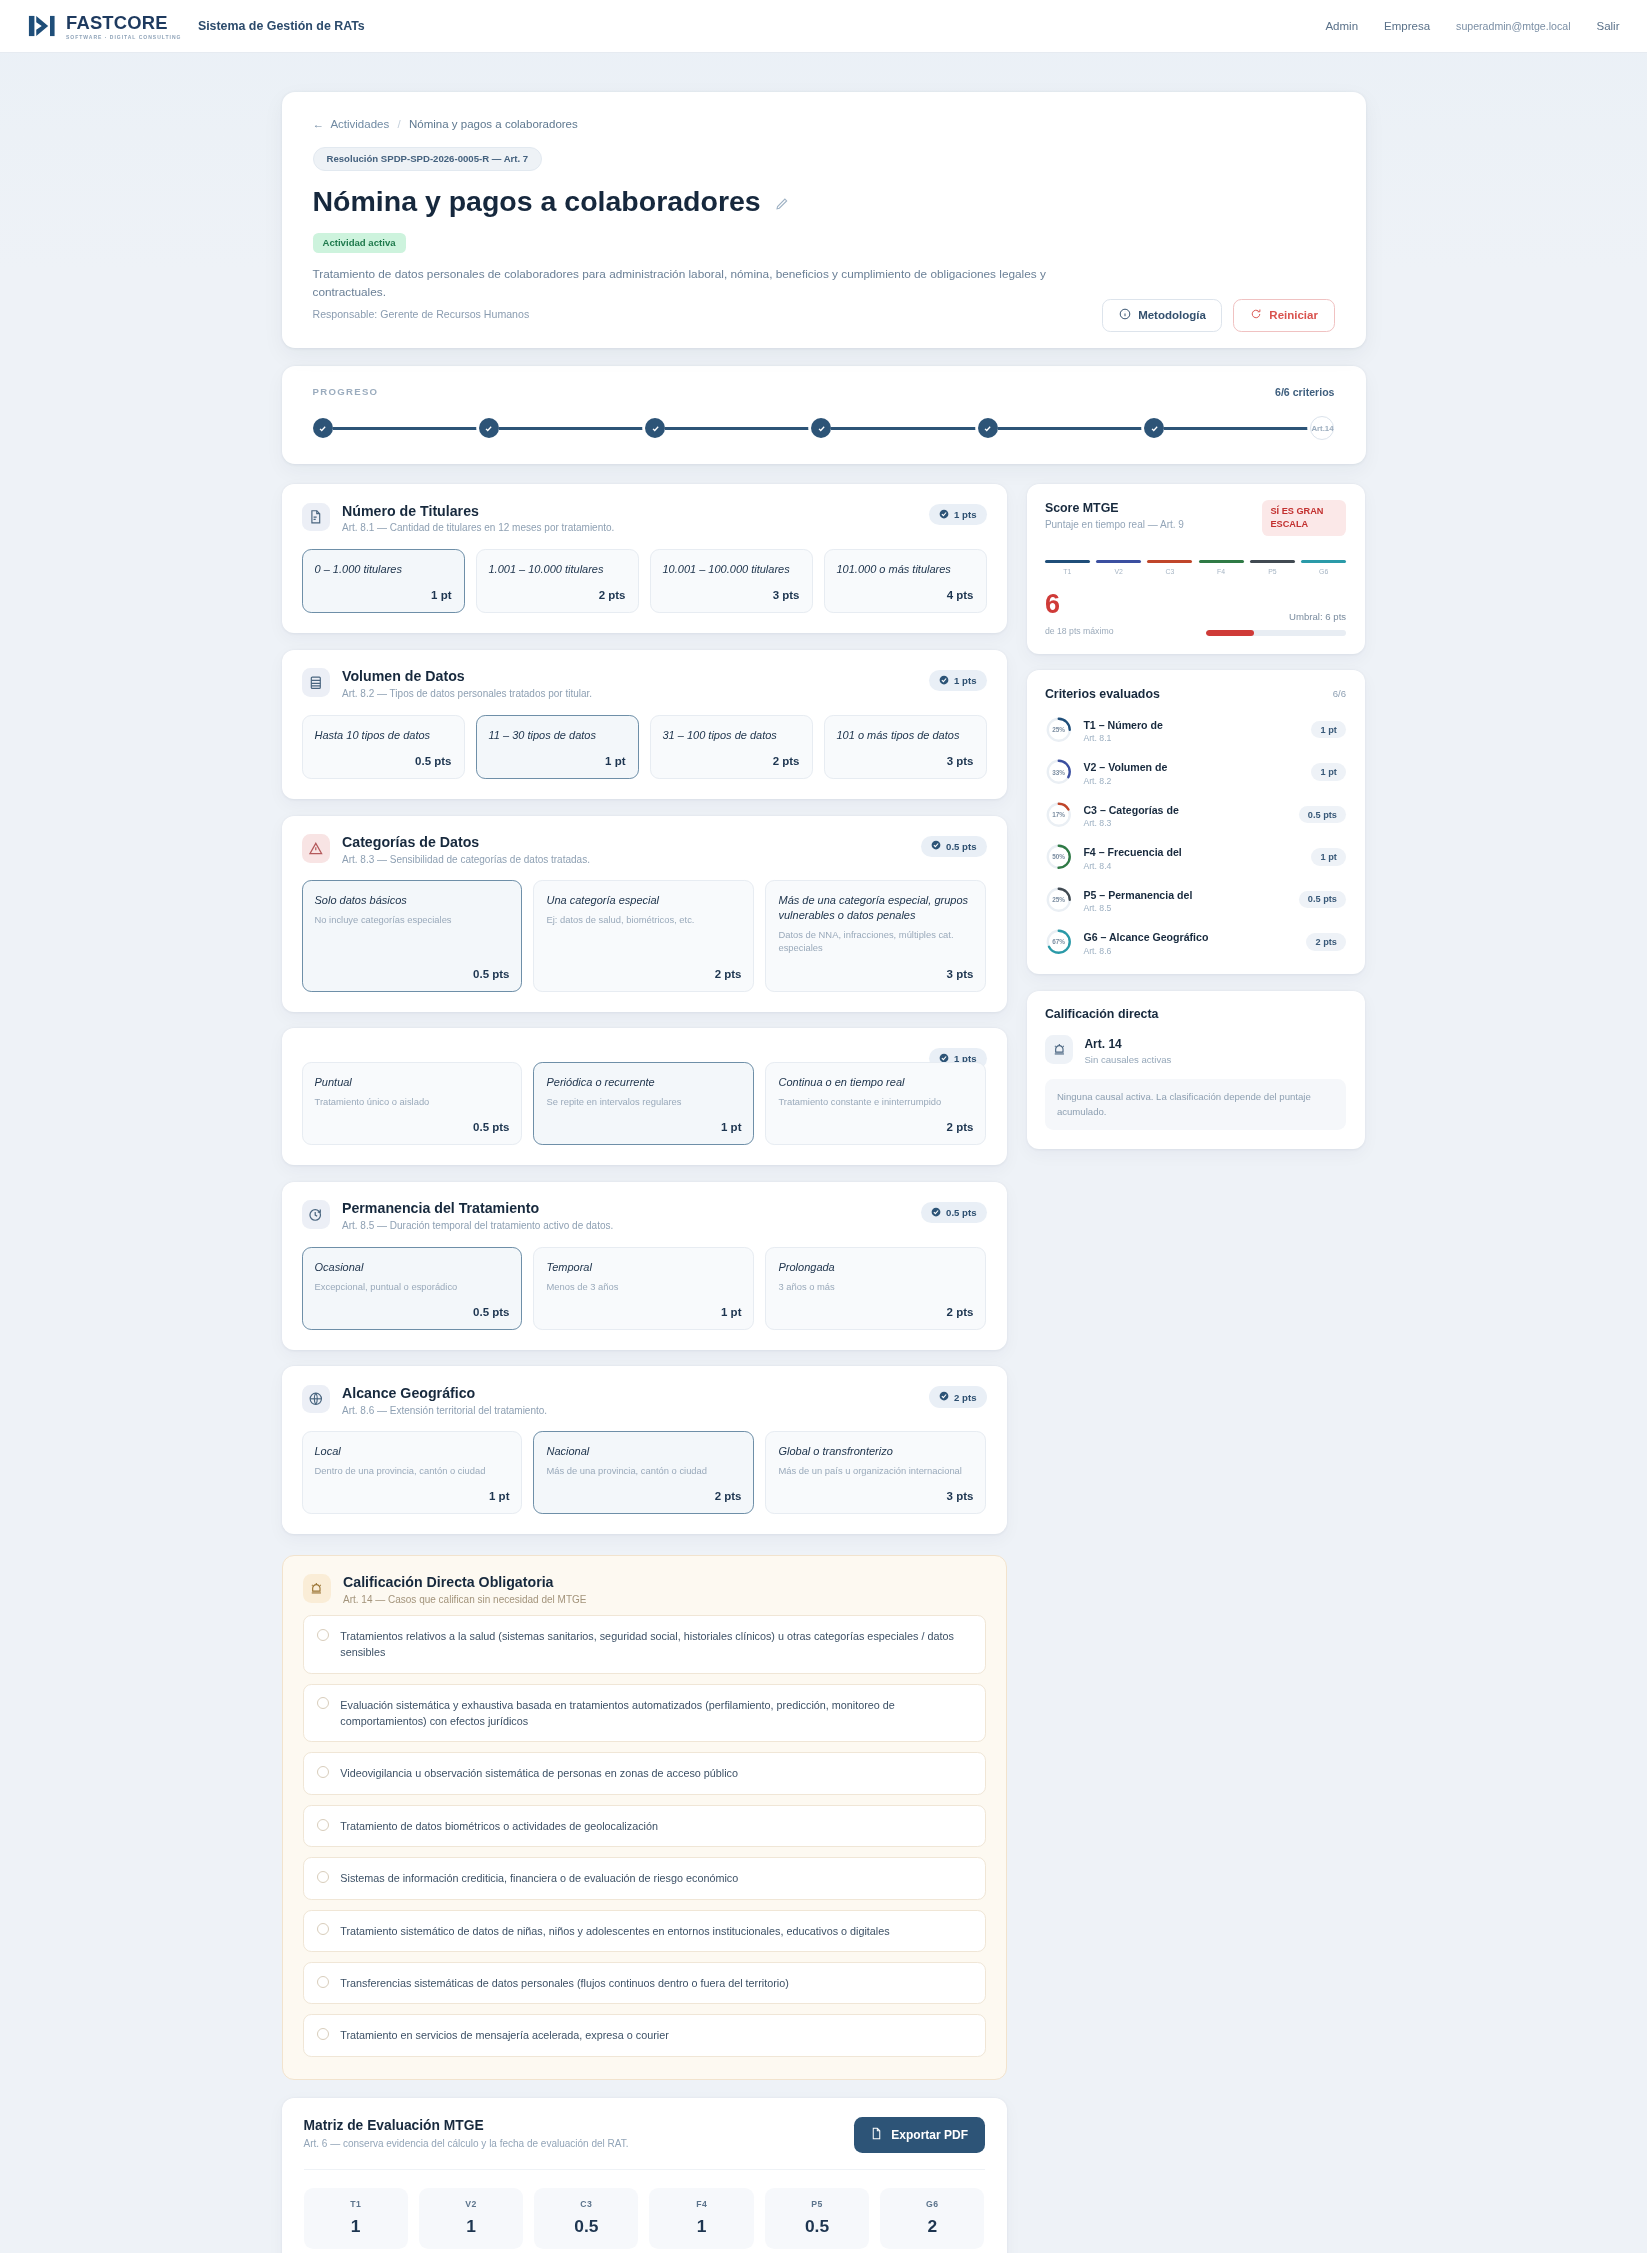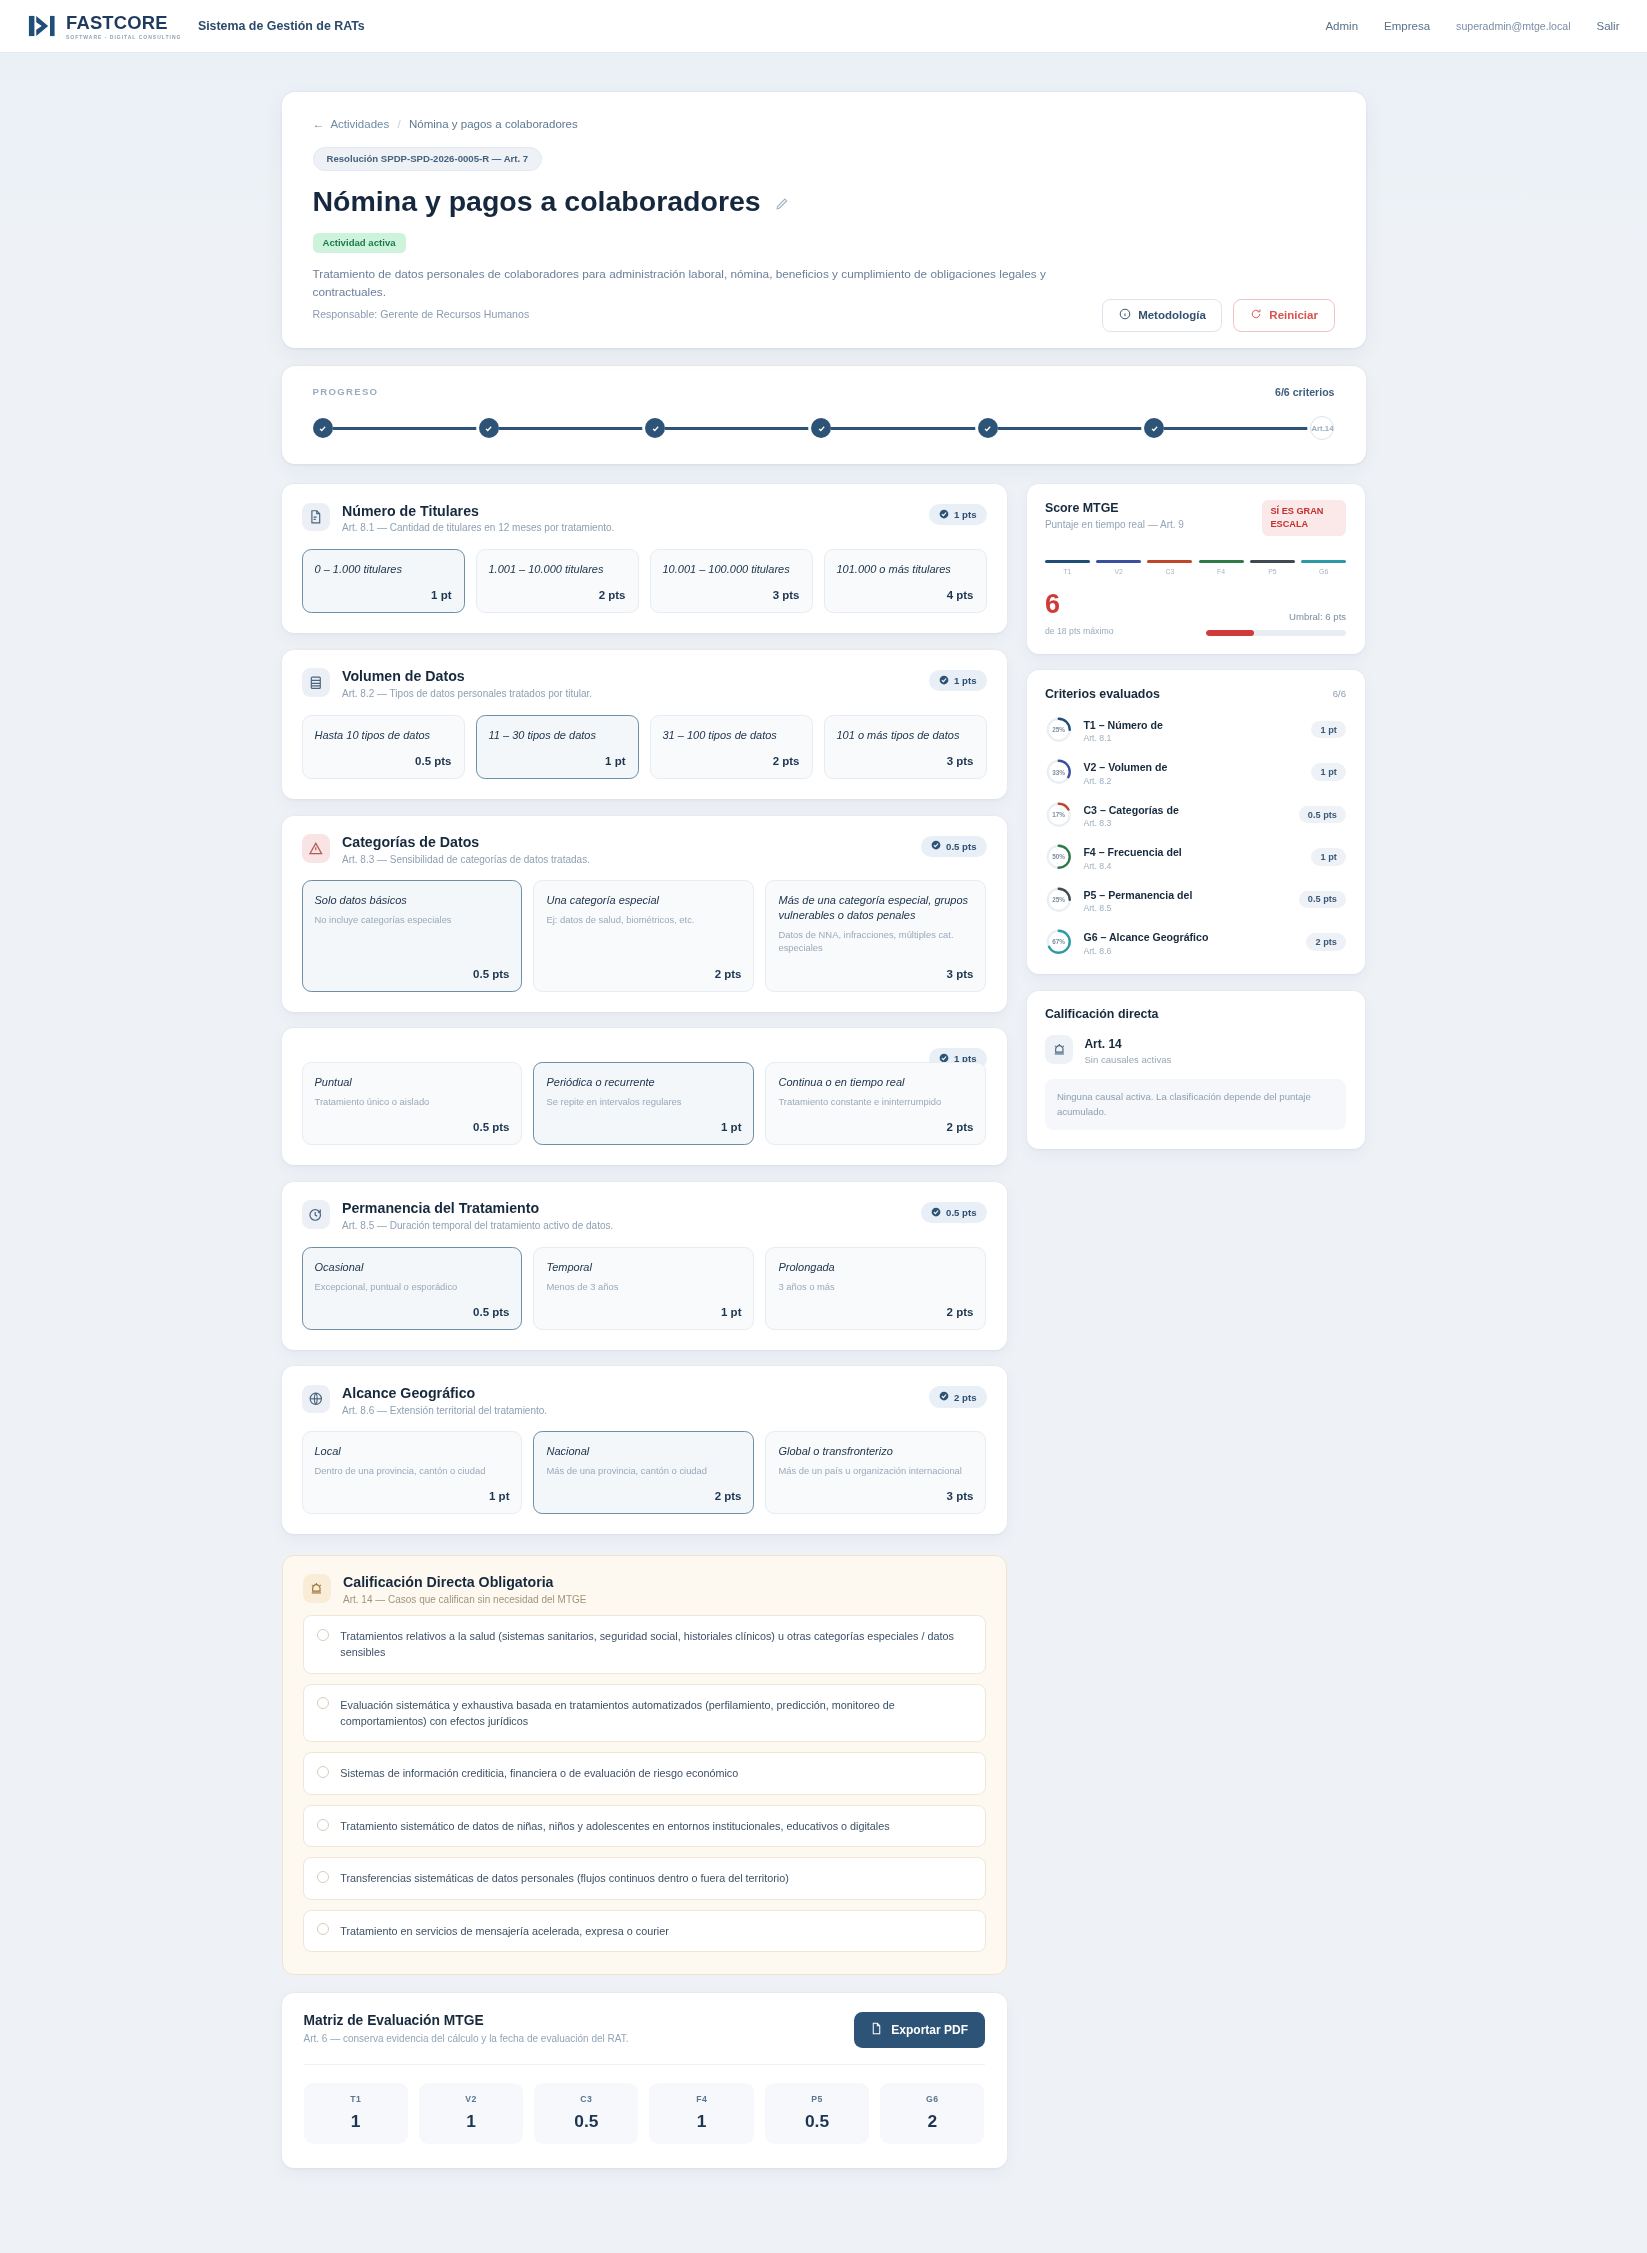--- a/index.html
+++ b/index.html
@@ -779,20 +779,28 @@
           <div class="chk-row">
             <span class="chk-box"></span>
             <span class="chk-txt">Tratamientos relativos a la salud (sistemas sanitarios, seguridad social, historiales clínicos) u otras categorías especiales / datos sensibles</span>
           </div>
           <div class="chk-row">
             <span class="chk-box"></span>
             <span class="chk-txt">Evaluación sistemática y exhaustiva basada en tratamientos automatizados (perfilamiento, predicción, monitoreo de comportamientos) con efectos jurídicos</span>
           </div>
           <div class="chk-row">
             <span class="chk-box"></span>
+            <span class="chk-txt">Videovigilancia u observación sistemática de personas en zonas de acceso público</span>
+          </div>
+          <div class="chk-row">
+            <span class="chk-box"></span>
+            <span class="chk-txt">Tratamiento de datos biométricos o actividades de geolocalización</span>
+          </div>
+          <div class="chk-row">
+            <span class="chk-box"></span>
             <span class="chk-txt">Sistemas de información crediticia, financiera o de evaluación de riesgo económico</span>
           </div>
           <div class="chk-row">
             <span class="chk-box"></span>
             <span class="chk-txt">Tratamiento sistemático de datos de niñas, niños y adolescentes en entornos institucionales, educativos o digitales</span>
           </div>
           <div class="chk-row">
             <span class="chk-box"></span>
             <span class="chk-txt">Transferencias sistemáticas de datos personales (flujos continuos dentro o fuera del territorio)</span>
           </div>

